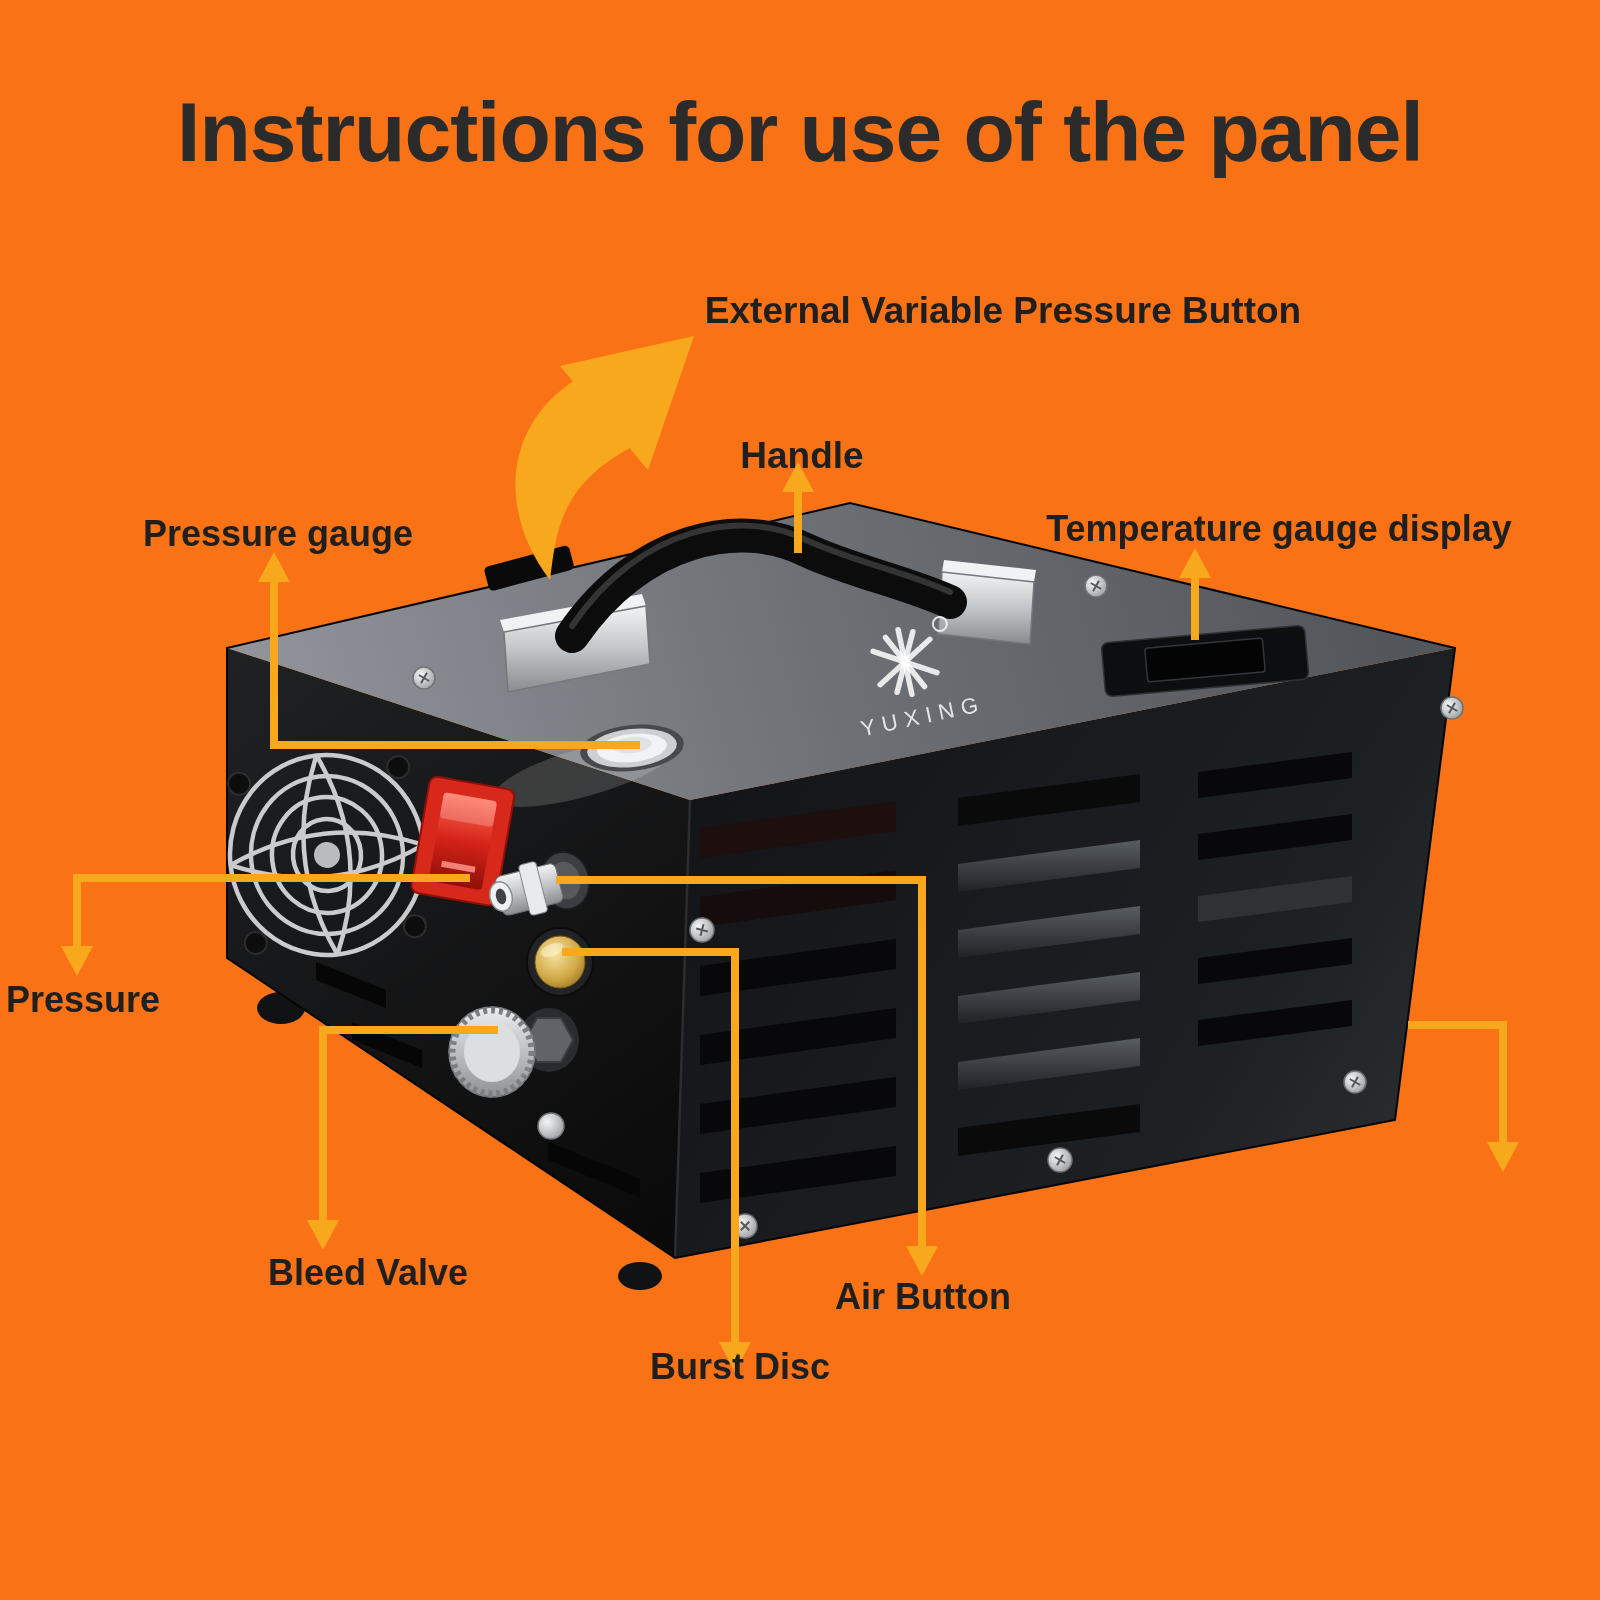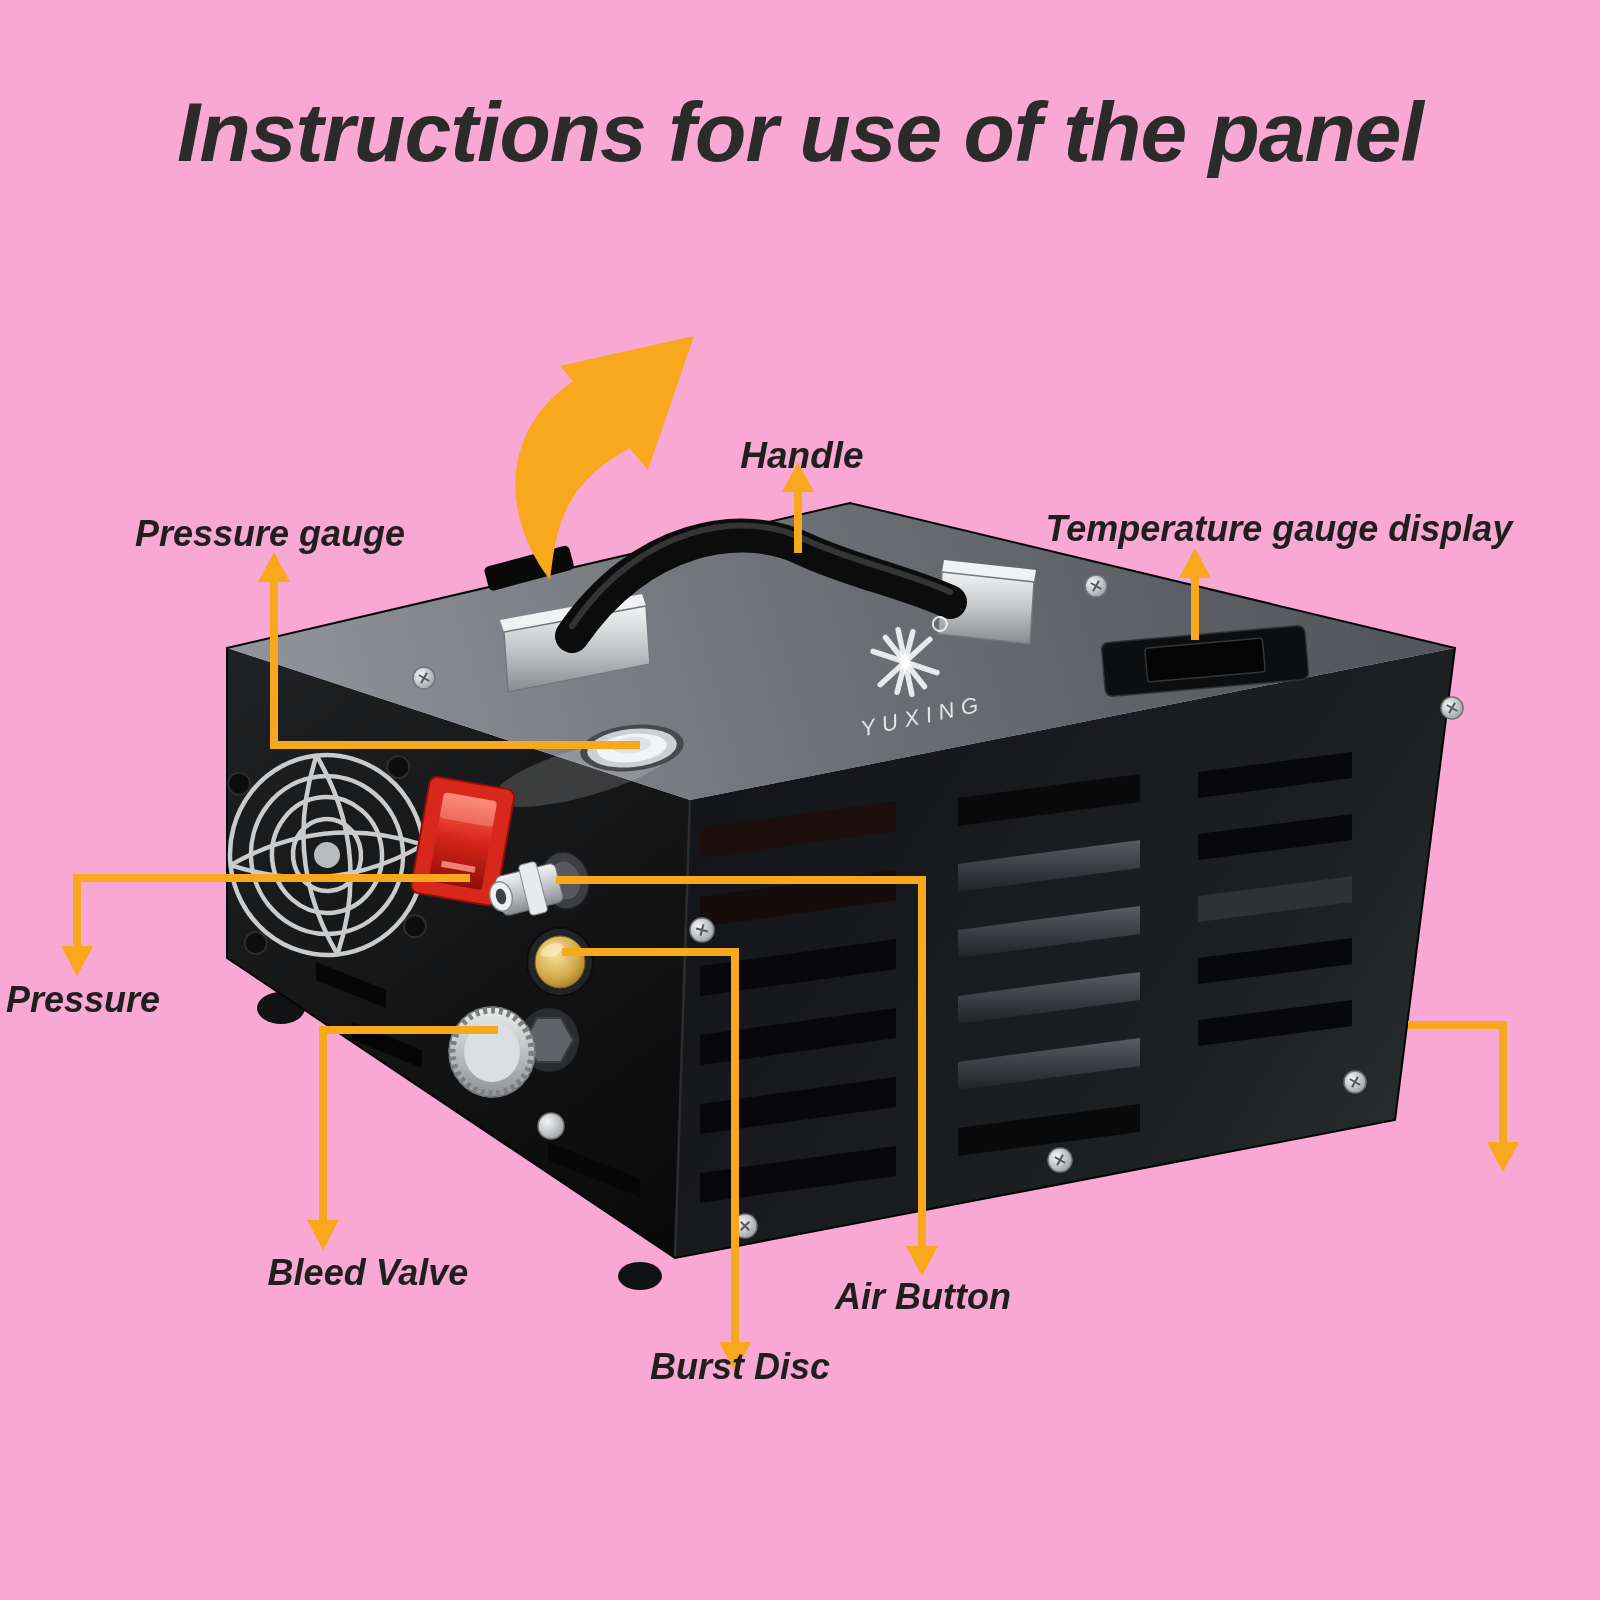--- a/index.html
+++ b/index.html
@@ -1,22 +1,21 @@
 <!DOCTYPE html>
 <html style="--accent: #F8A81D;"><head>
 <meta charset="utf-8">
 <style>
   html,body{margin:0;padding:0;background:#ffffff;}
   .stage{
     position:relative;
     width:1600px;height:1600px;
-    background:#f9a8d4;
+    background:#f97316;
     overflow:hidden;
     font-family:"Liberation Sans", sans-serif;
-    font-style:italic;
   }
   .title{
     position:absolute;
     left:0;right:0;top:84px;
     text-align:center;
     font-size:84px;
     font-weight:800;
     letter-spacing:-1px;
     color:#2b2b2b;
     white-space:nowrap;
@@ -286,21 +285,22 @@
       <path class="arrow-line" d="M498 1030 L323 1030 L323 1224"></path>
       <polygon class="arrow-head" points="323,1250 307,1220 339,1220"></polygon>
     </g>
 
     <g>
       <path class="arrow-line" d="M1408 1025 L1503 1025 L1503 1146"></path>
       <polygon class="arrow-head" points="1503,1172 1487,1142 1519,1142"></polygon>
     </g>
   </svg>
 
+  <div class="lbl center" style="left:1003px;top:290px;font-size:37px;">External Variable Pressure Button</div>
   <div class="lbl center" style="left:802px;top:426px;font-size:37px;margin-top:9px;">Handle</div>
-  <div class="lbl" style="left:135px;top:513px;text-align:center;">Pressure gauge</div>
+  <div class="lbl" style="left:143px;top:513px;text-align:center;">Pressure gauge</div>
   <div class="lbl center" style="left:1279px;top:508px;">Temperature gauge display</div>
   <div class="lbl" style="left:6px;top:979px;">Pressure</div>
   <div class="lbl center" style="left:324px;top:1252px;margin-left:44px;">Bleed Valve</div>
   <div class="lbl center" style="left:740px;top:1346px;">Burst Disc</div>
   <div class="lbl center" style="left:923px;top:1276px;">Air Button</div>
 
 </div>
 
 </body></html>

